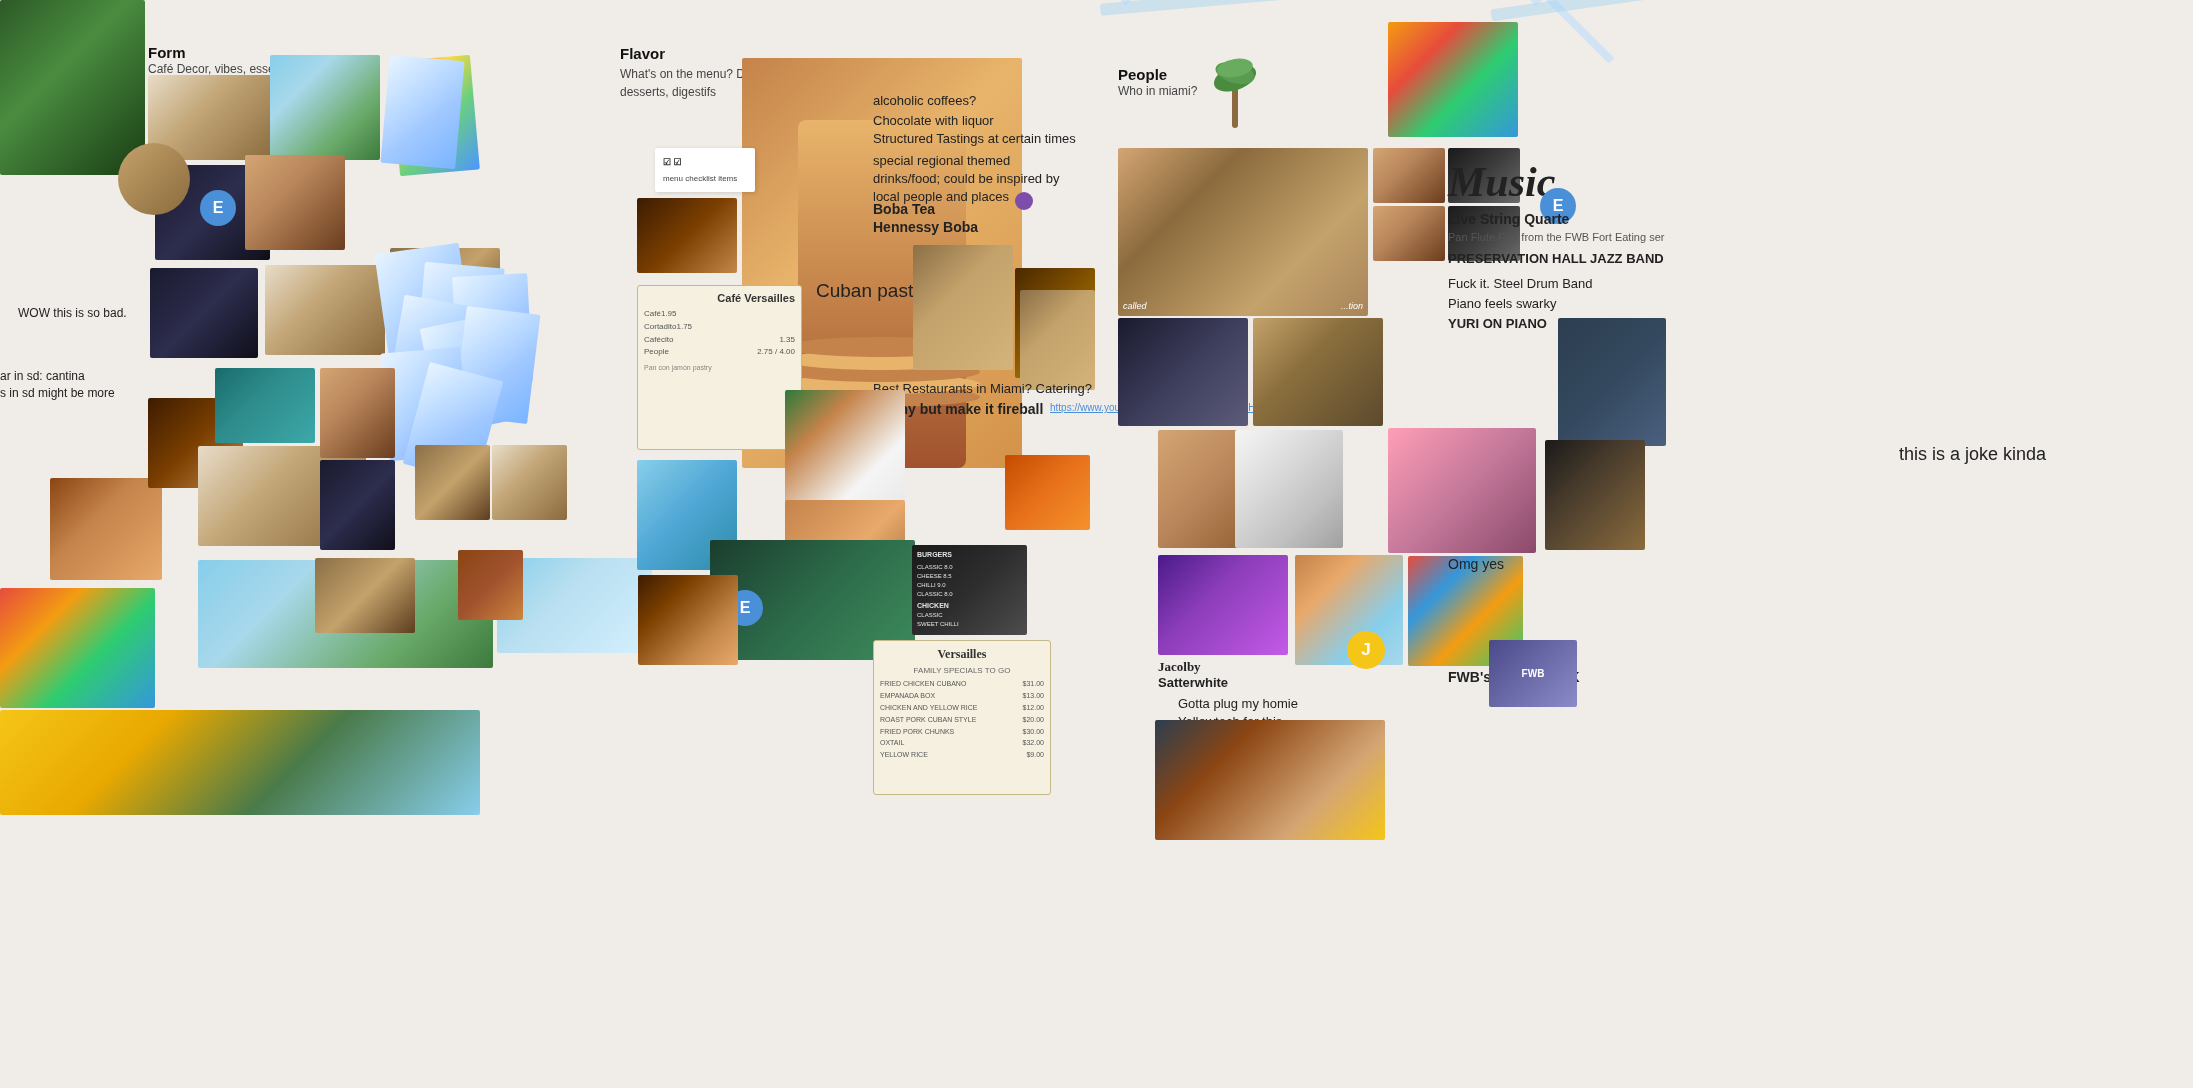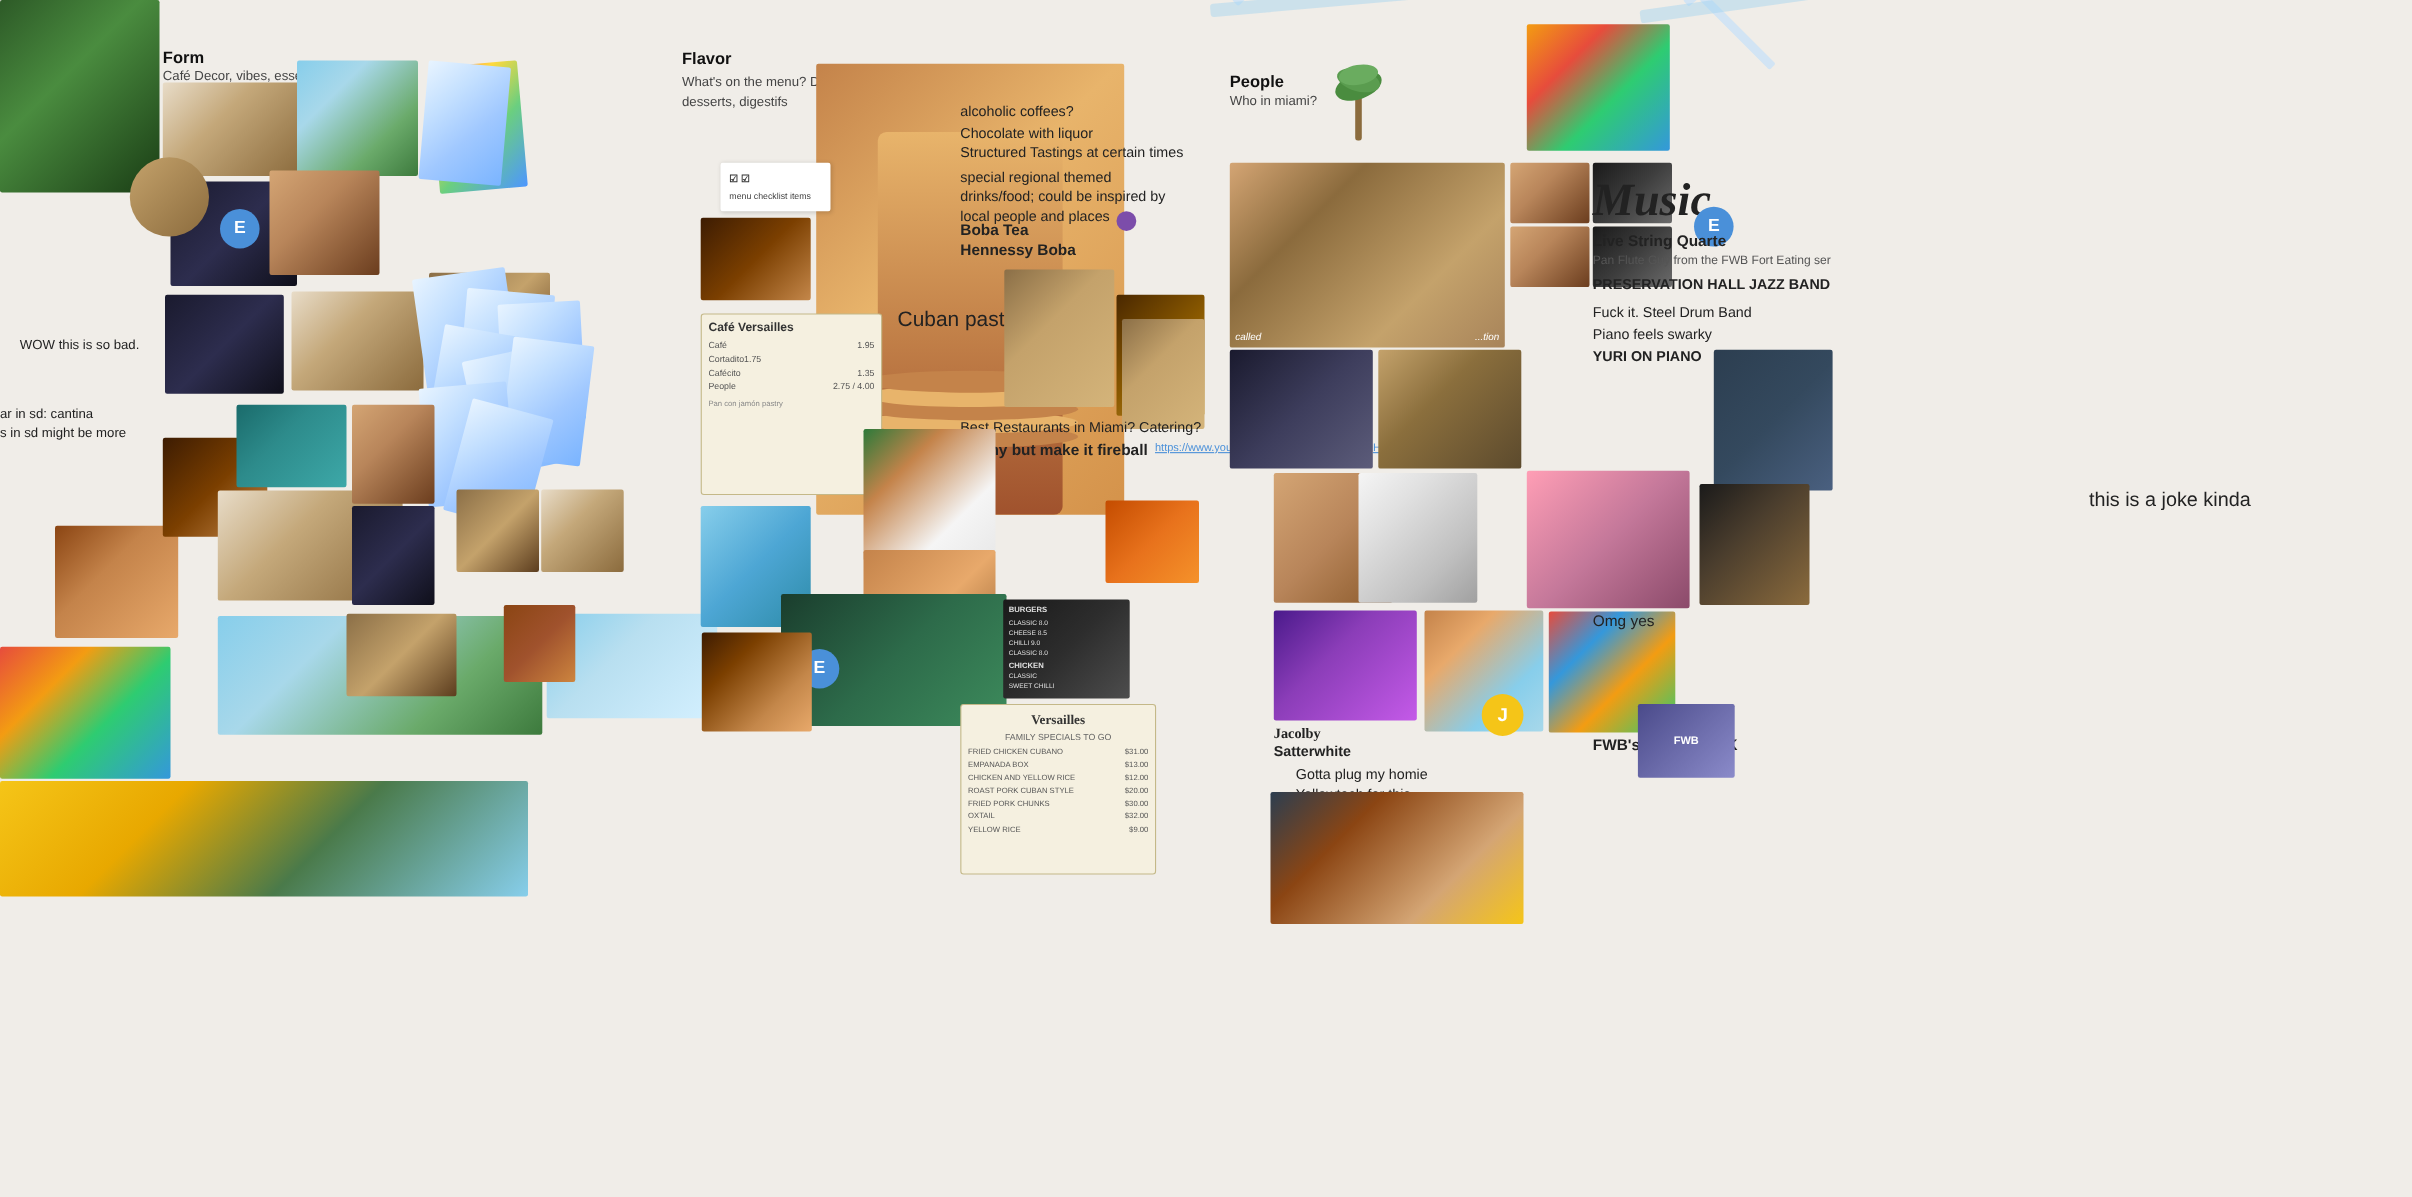--- a/index.html
+++ b/index.html
@@ -254,23 +254,23 @@
   <div class="text-label bold" style="left:873px; top:200px; font-size:14px;">Boba Tea</div>
   <div class="text-label bold" style="left:873px; top:218px; font-size:14px;">Hennessy Boba</div>
 
   <div class="text-label" style="left:816px; top:278px; font-size:19px;">Cuban pastelitos</div>
 
   <div class="img-box img-latte" style="left:913px; top:245px; width:100px; height:125px;"></div>
   <div class="img-box" style="left:1015px; top:268px; width:80px; height:110px; background: linear-gradient(135deg, #4a2800 0%, #8b5a00 50%, #c49a3c 100%);"></div>
   <div class="img-box img-latte" style="left:1020px; top:290px; width:75px; height:100px;"></div>
 
   <div class="menu-card" style="left:637px; top:285px; width:165px; height:165px;">
-    <div style="text-align:left; font-weight:700; font-size:11px; margin-bottom:4px;">Café Versailles</div>
+    <div style="text-align:right; font-weight:700; font-size:11px; margin-bottom:4px;">Café Versailles</div>
     <div style="font-size:8px; line-height:1.6; color:#555;">
-      <div style="display:flex; justify-content:space-between;">
+      <div style="display:flex; ">
           <span>Café</span>
           <span>1.95</span>
         </div>
       <div style="display:flex; justify-content:flex-start;">
           <span>Cortadito</span>
           <span>1.75</span>
         </div>
       <div style="display:flex; justify-content:space-between;">
           <span>Cafécito</span>
           <span>1.35</span>

